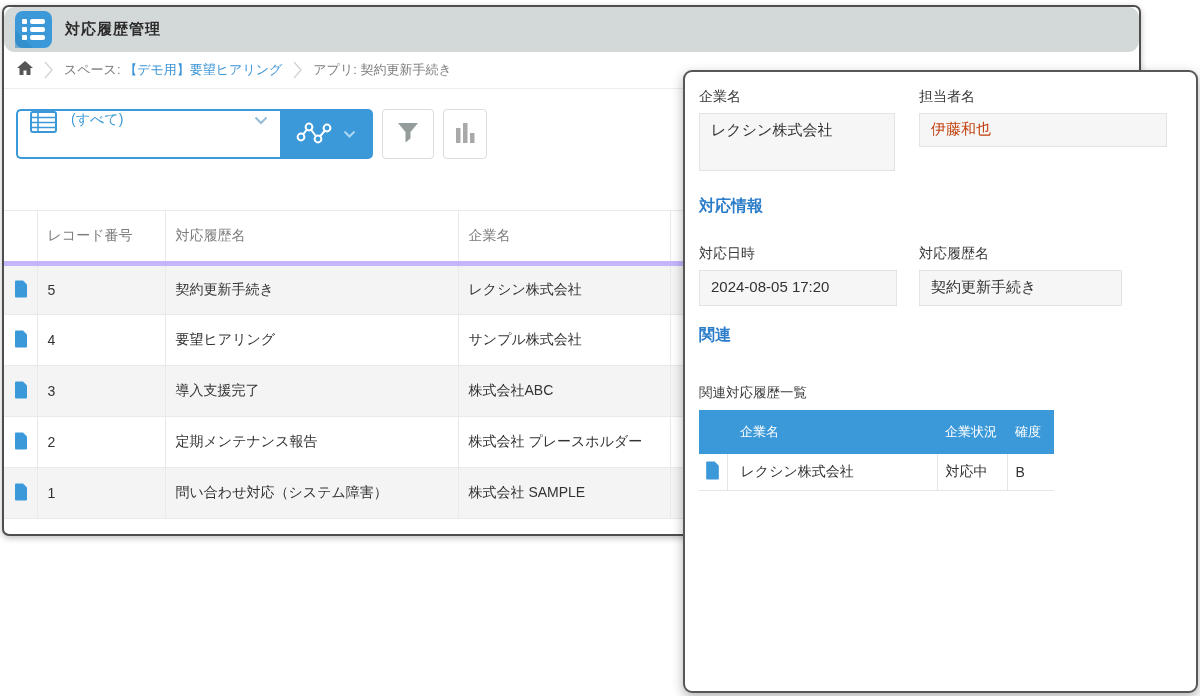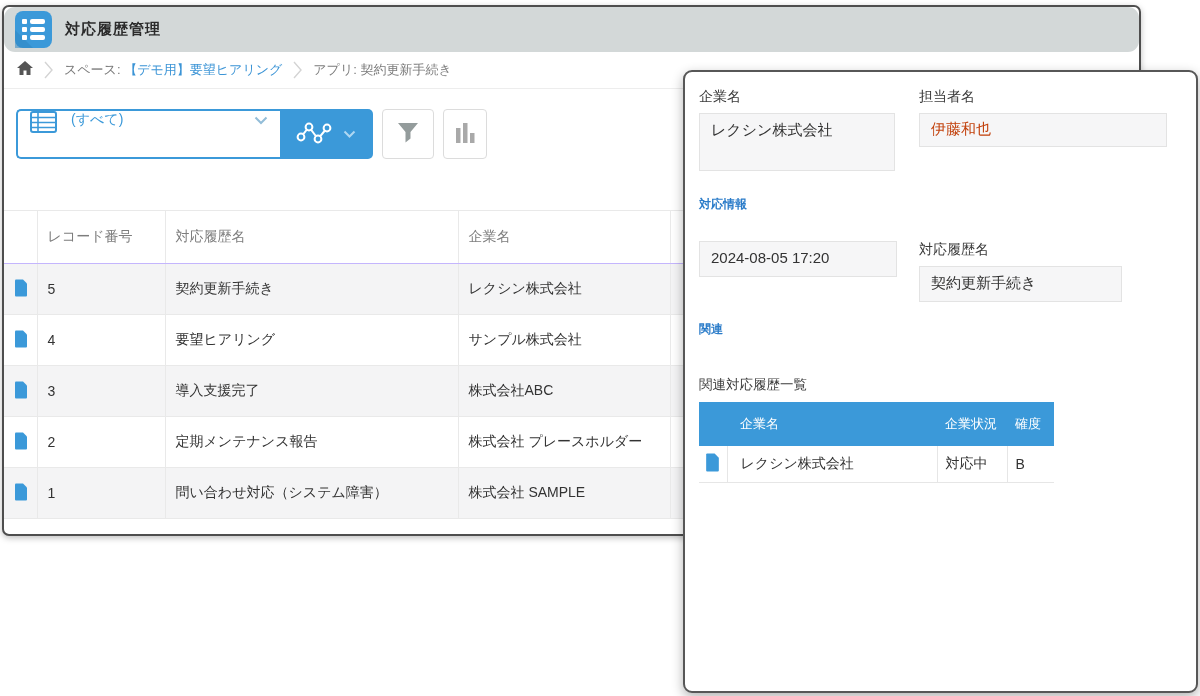--- a/index.html
+++ b/index.html
@@ -30,21 +30,21 @@
     border-radius:0 5px 5px 0; display:flex; align-items:center; justify-content:center;
     gap:11px; cursor:pointer; }
   .icon-btn { height:50px; background:#fff; border:1px solid #dcdcdc; border-radius:4px;
     display:flex; align-items:center; justify-content:center; cursor:pointer; }
   .icon-btn.funnel { width:52px; }
   .icon-btn.chart { width:44px; }
 
   table.records { width:1135px; border-collapse:collapse; table-layout:fixed;
     border-top:1px solid #e9e9e9; }
   table.records th { height:53px; font-size:14px; font-weight:normal; color:#7d7d7d;
-    text-align:left; padding:0 10px; border-bottom:1px solid #c4b5fd; }
+    text-align:left; padding:0 10px; border-bottom:5px solid #c4b5fd; }
   table.records td { height:51px; font-size:14px; color:#333; padding:0 10px;
     border-bottom:1px solid #e9e9e9; overflow:hidden; white-space:nowrap; }
   table.records th + th, table.records td + td { border-left:1px solid #e9e9e9; }
   table.records tbody tr:nth-child(odd) { background:#f4f4f5; }
   table.records tbody tr { cursor:pointer; }
   td.icon-cell { padding:0 0 0 9px; }
 
   
   .detail-panel { position:absolute; left:683px; top:70px; width:515px; height:623px;
     background:#fff; border:2px solid #575757; border-radius:9px;
@@ -54,21 +54,21 @@
   .f-label { font-size:14px; color:#3a3a3a; margin-bottom:7px; }
   .f-box { background:#f6f6f7; border:1px solid #e3e3e3; font-size:15px; color:#333;
     padding:7px 11px; }
   .box-company { width:196px; height:58px; }
   .box-person { width:248px; height:34px; padding-top:6px; }
   .box-person .link { color:#c2410c; cursor:pointer; }
   .box-datetime { width:198px; height:36px; }
   .box-history { width:203px; height:36px; }
   .box-content { width:330px; padding:8px 12px; line-height:29px; white-space:pre-line;
     line-break:strict; }
-  .section-h { color:#2b7cc9; font-size:12px; font-weight:bold; }
+  .section-h { color:#2b7cc9; font-size:16px; font-weight:bold; }
   .h-info { margin-top:25px; }
   .h-related { margin-top:19px; }
   .related-label { font-size:13.5px; color:#3a3a3a; margin-top:38px; }
 
   table.related { width:355px; border-collapse:collapse; table-layout:fixed; margin-top:8px; }
   table.related th { height:44px; background:#3b99d9; color:#fff; font-size:13px;
     font-weight:normal; text-align:left; padding:0 8px; }
   table.related th.c-company { padding-left:13px; }
   table.related td { height:36px; font-size:14px; color:#333; padding:0 8px;
     border-bottom:1px solid #e6e6e6; background:#fff; }
@@ -266,20 +266,21 @@
         <div class="f-box box-person">
           <span class="link">伊藤和也</span>
         </div>
       </div>
     </div>
 
     <div class="section-h h-info">対応情報</div>
 
     <div class="field-row" style="margin-top:28px;">
       <div class="fgroup1">
+        <div class="f-label">対応日時</div>
         <div class="f-box box-datetime">2024-08-05 17:20</div>
       </div>
       <div>
         <div class="f-label">対応履歴名</div>
         <div class="f-box box-history">契約更新手続き</div>
       </div>
     </div>
 
 
     <div class="section-h h-related">関連</div>

